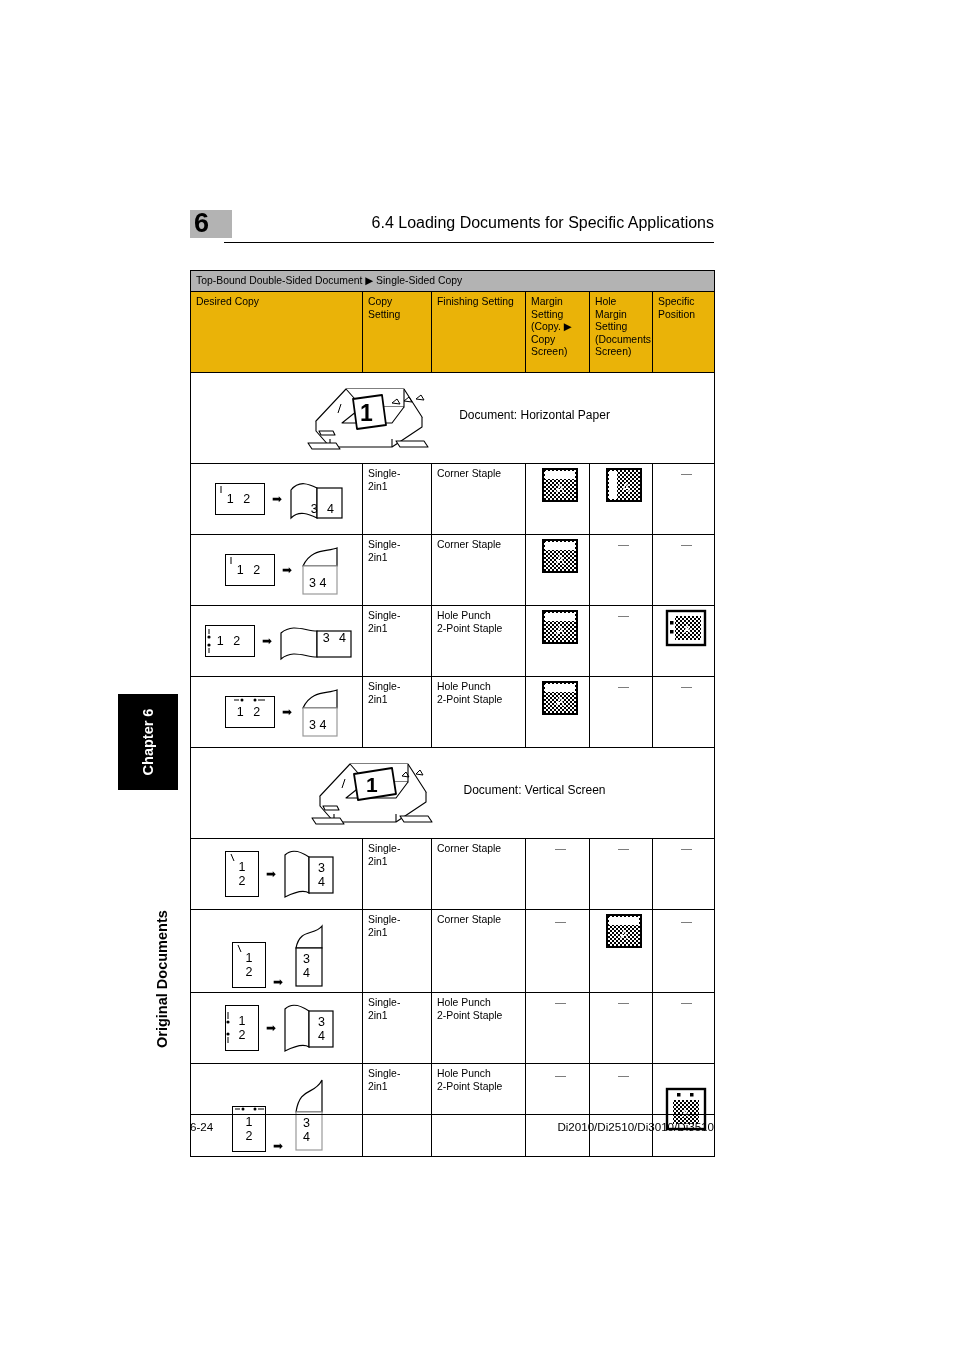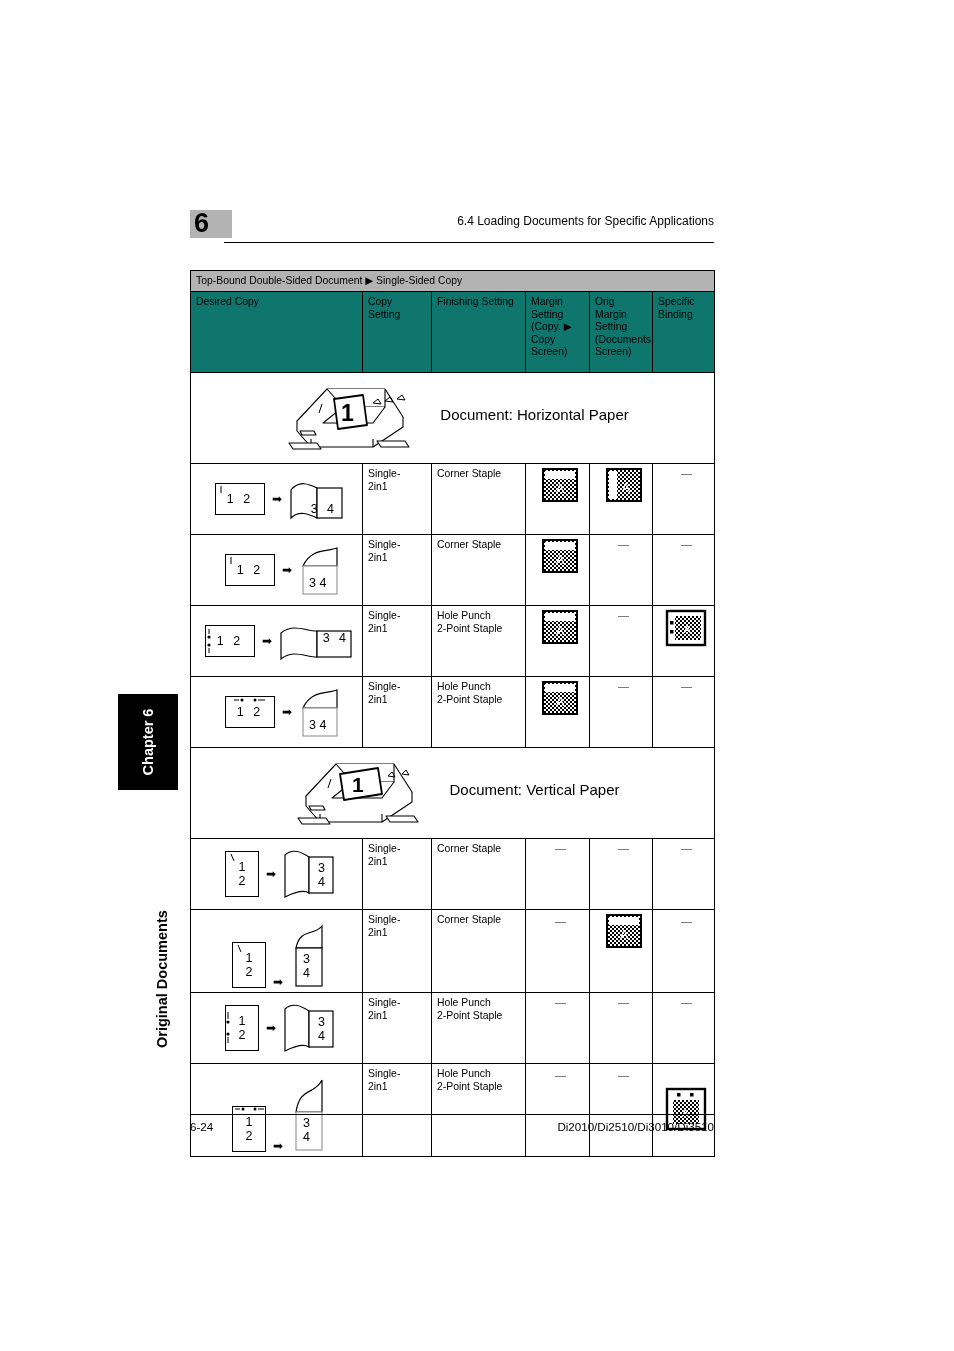--- a/index.html
+++ b/index.html
@@ -2,47 +2,47 @@
 <html><head>
 <meta charset="utf-8">
 <style>
   html,body{margin:0;padding:0;background:#fff;}
   body{width:954px;height:1351px;position:relative;font-family:"Liberation Sans",sans-serif;color:#000;}
 
   
   #page-header{position:absolute;left:190px;top:208px;width:524px;height:40px;}
   .chap-box{position:absolute;left:0;top:2px;width:42px;height:28px;background:#b3b3b3;}
   .chap-num{position:absolute;left:4px;top:-2px;font-size:27px;font-weight:bold;line-height:34px;letter-spacing:-.5px;}
-  .hdr-title{position:absolute;right:0;top:6px;font-size:12px;white-space:nowrap;}
+  .hdr-title{position:absolute;right:0;top:6px;font-size:16px;white-space:nowrap;}
   .hdr-rule{position:absolute;left:34px;right:0;top:34px;border-bottom:1.6px solid #000;}
 
   
   #side-tab{position:absolute;left:118px;top:694px;width:60px;height:96px;background:#000;}
   #side-tab span{display:block;color:#fff;font-size:14.5px;font-weight:bold;
      transform:rotate(-90deg);transform-origin:center;white-space:nowrap;
      width:96px;margin-left:-18px;margin-top:40px;text-align:center;}
   #side-label{position:absolute;left:128px;top:820px;width:40px;height:230px;}
   #side-label span{display:block;font-size:14.5px;font-weight:bold;white-space:nowrap;
      transform:rotate(-90deg);transform-origin:left top;position:absolute;left:26px;top:228px;}
 
   
   #spec-table{position:absolute;left:190px;top:270px;width:524px;border-collapse:collapse;
      table-layout:fixed;}
   #spec-table td{border:1px solid #000;vertical-align:top;font-size:10.4px;line-height:12.4px;
      padding:4px 0 4px 5px;}
   .r-band td{background:#b3b3b3;}
   .title-cell{font-size:10.6px;padding:4px 5px 5px 6px;}
-  .hdr-cell{background:#0f766e;height:72px;margin-left:44px;}
+  .hdr-cell{background:#eab308;height:72px;margin-left:44px;}
   .col1{width:172px;} .col2{width:69px;} .col3{width:94px;}
   .col4{width:64px;} .col5{width:63px;} .col6{width:62px;}
   .dash{display:inline-block;width:11px;border-top:1.6px solid #7d7d7d;vertical-align:2px;}
 
   .illus-row td{height:82px;vertical-align:middle;}
   .illus-wrap{display:flex;align-items:center;justify-content:center;gap:26px;}
-  .illus-caption{font-size:15px;white-space:nowrap;}
+  .illus-caption{font-size:12px;white-space:nowrap;}
 
   .diag-cell{height:62px;vertical-align:middle;margin-left:16px;}
   .diag{display:flex;align-items:center;justify-content:center;gap:7px;height:100%;}
 
   
   .box-h{width:48px;height:30px;border:1.4px solid #000;position:relative;
      display:flex;align-items:center;justify-content:center;font-size:12.5px;letter-spacing:3px;}
   .box-v{width:32px;height:44px;border:1.4px solid #000;position:relative;
      display:flex;flex-direction:column;align-items:center;justify-content:center;
      font-size:12.5px;line-height:14px;}
@@ -108,29 +108,29 @@
       </td>
       <td class="hdr-cell">Finishing Setting</td>
       <td class="hdr-cell">
         <div>Margin</div>
         <div>Setting</div>
         <div>(Copy. ▶</div>
         <div>Copy</div>
         <div>Screen)</div>
       </td>
       <td class="hdr-cell">
-        <div>Orig</div>
+        <div>Hole</div>
         <div>Margin</div>
         <div>Setting</div>
         <div>(Documents</div>
         <div>Screen)</div>
       </td>
       <td class="hdr-cell">
         <div>Specific</div>
-        <div>Binding</div>
+        <div>Position</div>
       </td>
     </tr>
 
     <tr class="illus-row">
       <td colspan="6">
         <div class="illus-wrap">
           <span>
             <svg width="133" height="76" viewBox="0 0 133 76">
               <g fill="#fff" stroke="#000" stroke-width="1.1" stroke-linejoin="round">
                 <path d="M16 44 L46 12 L104 12 L122 40 L92 62 L30 62 Z"></path>
@@ -374,21 +374,21 @@
                 <path d="M50 22 L88 16 L92 42 L54 48 Z"></path>
               </g>
               <text x="62" y="40" font-family="Liberation Sans, sans-serif" font-size="21" font-weight="bold" fill="#000">1</text>
               <g fill="none" stroke="#000" stroke-width="1">
                 <path d="M98 24 l4 -4 l3 5 z"></path>
                 <path d="M112 22 l4 -4 l3 5 z"></path>
                 <path d="M38 36 l3 -9"></path>
               </g>
             </svg>
           </span>
-          <span class="illus-caption">Document: Vertical Paper</span>
+          <span class="illus-caption">Document: Vertical Screen</span>
         </div>
       </td>
     </tr>
 
     <tr>
       <td class="diag-cell">
         <div class="diag">
           <div class="box-v">
             <span>1</span>
             <span>2</span>

